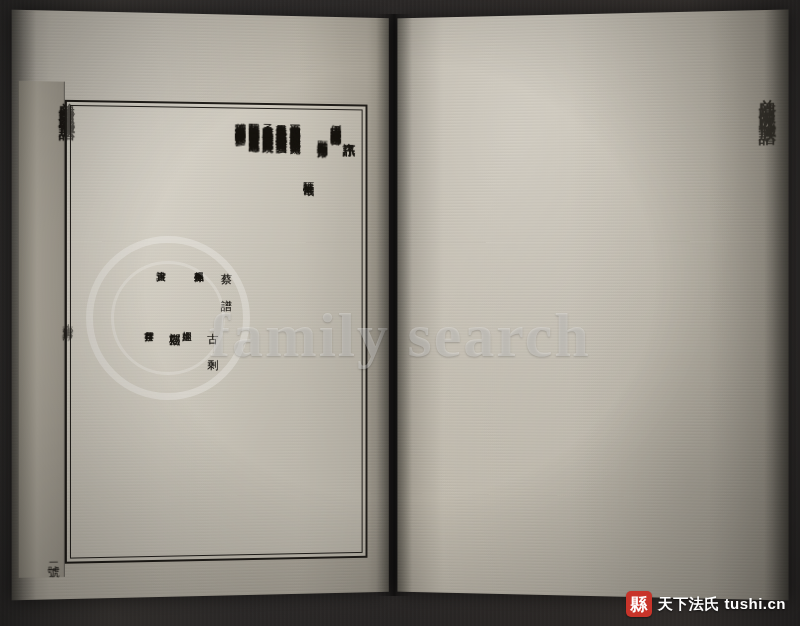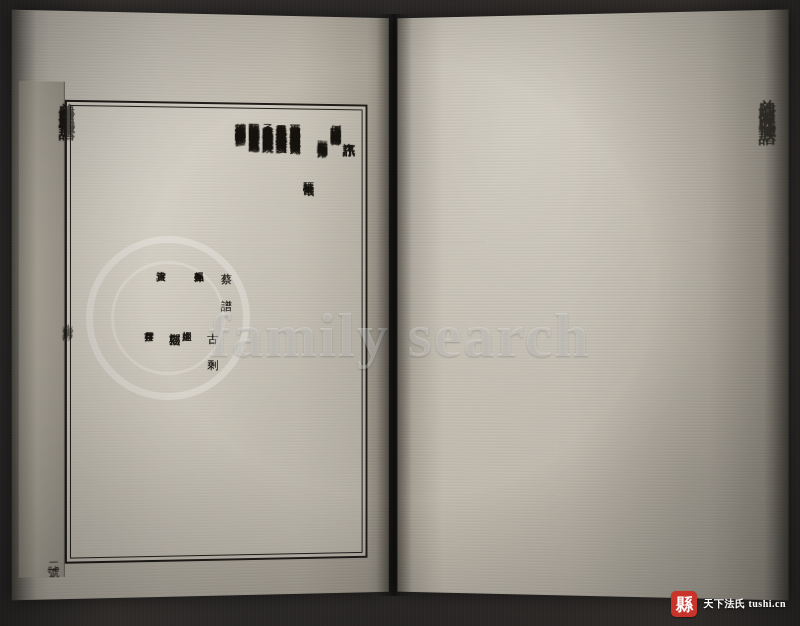--- a/index.html
+++ b/index.html
@@ -250,22 +250,22 @@
     background: #c8342a;
     color: #fff;
     font-family: "DejaVu Serif", serif;
     font-size: 17px;
     line-height: 26px;
     text-align: center;
     font-weight: bold;
     box-shadow: 0 1px 2px rgba(0,0,0,0.4);
   }
   .logo-text {
-    font-family: Liberation Serif, serif;
-    font-size: 10px;
+    font-family: Liberation Sans, sans-serif;
+    font-size: 15px;
     font-weight: bold;
     color: #ffffff;
     text-shadow: 0 1px 2px rgba(0,0,0,0.7);
     letter-spacing: 0.5px;
   }
 
   
   .edge-shadow-l {
     position: absolute; left: 0; top: 0; width: 24px; height: 582px;
     background: linear-gradient(90deg, rgba(0,0,0,0.45), rgba(0,0,0,0));

